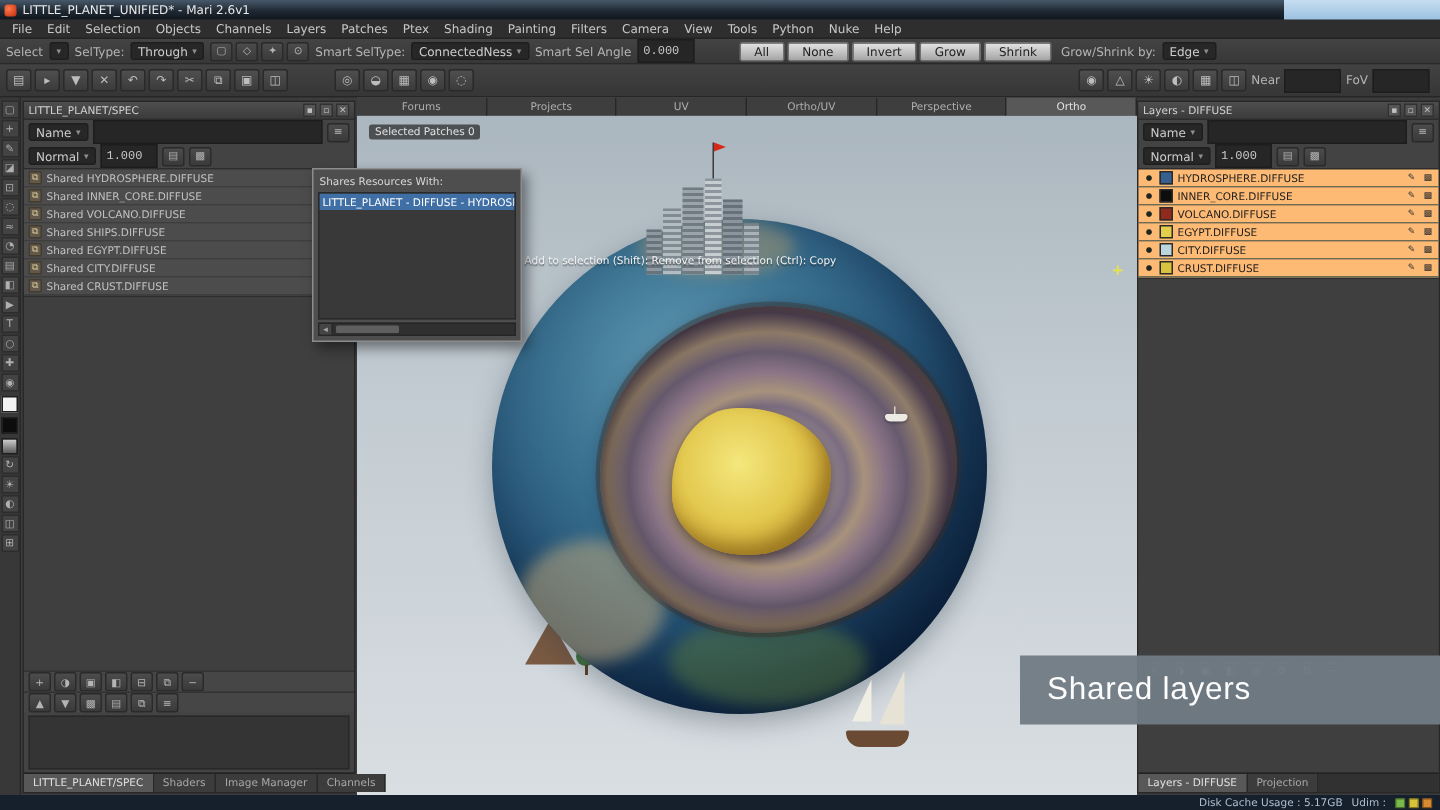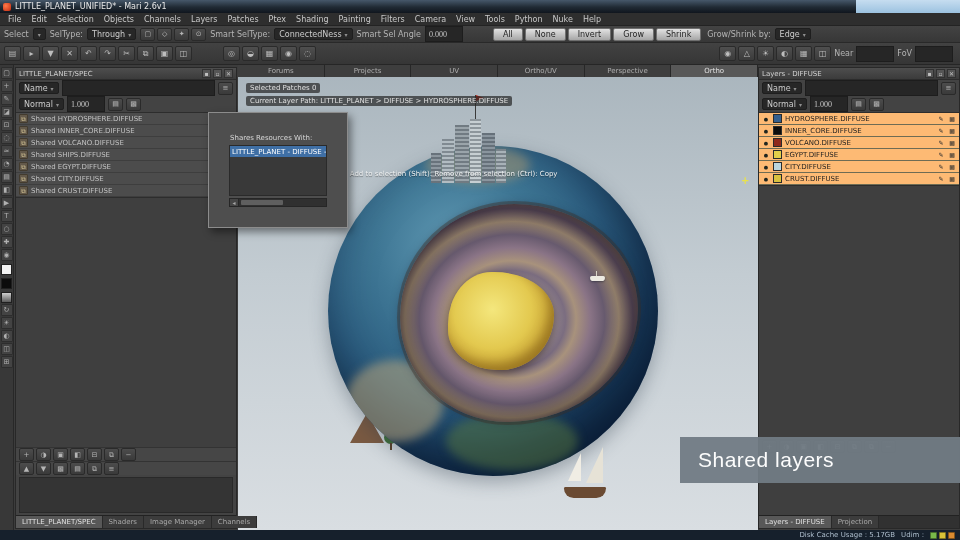--- a/index.html
+++ b/index.html
@@ -26,21 +26,21 @@
     background:linear-gradient(#434343,#373737);border-bottom:1px solid #292929;
     display:flex;align-items:center;gap:4px;padding:0 4px}
   .toolbar2{position:absolute;left:0;top:43px;width:960px;height:22px;z-index:11;
     background:linear-gradient(#424242,#363636);border-bottom:1px solid #262626;
     display:flex;align-items:center;gap:3px;padding:0 4px}
   .lbl{font-size:8px;color:#b4b4b4;white-space:nowrap}
   .dd{display:inline-flex;align-items:center;gap:3px;background:#272727;border:1px solid #1e1e1e;
     border-radius:2px;height:12px;padding:0 4px;font-size:8px;color:#cccccc;white-space:nowrap}
   .dd .arrow{font-size:6px;color:#8f8f8f}
   .field{background:#262626;border:1px solid #1d1d1d;color:#c8c8c8;font-size:8px;height:16px;
-    padding:0 3px;font-family:Liberation Serif, serif;outline:none}
+    padding:0 3px;font-family:Liberation Mono, monospace;outline:none}
   .num{width:38px}
   .push-btn{height:13px;padding:0 9px;font-size:8px;color:#1f1f1f;border:1px solid #6f6f6f;
     border-radius:2px;background:linear-gradient(#e2e2e2,#a6a6a6);margin-right:2px;font-family:inherit}
   .btn-group{display:flex;margin-left:26px}
   .tbtn{display:inline-flex;align-items:center;justify-content:center;width:17px;height:15px;
     background:linear-gradient(#4f4f4f,#3b3b3b);border:1px solid #2a2a2a;border-radius:2px;
     color:#bdbdbd;font-size:8px}
   .sbtn{display:inline-flex;align-items:center;justify-content:center;width:15px;height:13px;
     background:linear-gradient(#4c4c4c,#3a3a3a);border:1px solid #2a2a2a;border-radius:2px;
     color:#b5b5b5;font-size:7px}
@@ -154,21 +154,21 @@
   .tree.b{left:158px;top:358px;width:16px;height:16px;background:#4e7f3f}
   .tree.c{left:173px;top:368px;width:12px;height:12px;background:#3a6834}
   .trunk{position:absolute;width:2px;height:7px;background:#5a4028}
   .trunk.a{left:152px;top:378px}.trunk.b{left:166px;top:373px}.trunk.c{left:179px;top:379px}
   .mountain{position:absolute;left:112px;top:348px;width:0;height:0;
     border-left:17px solid transparent;border-right:17px solid transparent;border-bottom:30px solid #7a5a42}
 
   
   .dialog{position:absolute;left:208px;top:112px;width:140px;height:116px;background:#4e4e4e;
     border:1px solid #8c8c8c;box-shadow:3px 4px 8px rgba(0,0,0,.45);z-index:9;
-    display:flex;flex-direction:column;padding:20px}
+    display:flex;flex-direction:column;padding:3px}
   .dialog-title{font-size:7px;color:#d8d8d8;padding:1px 1px 3px 1px}
   .dialog-list{flex:1;background:#393939;border:1px solid #2a2a2a;overflow:hidden}
   .dialog-item{height:11px;display:flex;align-items:center;font-size:7px;color:#cfcfcf;padding:0 2px;
     white-space:nowrap;overflow:hidden}
   .dialog-item.active{background:#3f6fa5;color:#ffffff}
   .dialog-scrollbar{flex:0 0 9px;margin-top:2px;background:#303030;border:1px solid #262626;
     display:flex;align-items:center}
   .sb-btn{width:9px;height:100%;display:flex;align-items:center;justify-content:center;font-size:6px;
     color:#a8a8a8;background:#454545;border-right:1px solid #262626}
   .sb-thumb{width:42px;height:5px;background:#5f5f5f;margin-left:2px;border-radius:1px}
@@ -465,21 +465,20 @@
     <div class="vp-tabs">
 
     <span class="vtab">Forums</span>
         <span class="vtab">Projects</span>
         <span class="vtab">UV</span>
         <span class="vtab">Ortho/UV</span>
         <span class="vtab">Perspective</span>
         <span class="vtab active">Ortho</span>
       </div>
     <div class="overlay ov-patches">Selected Patches 0</div>
-    <div class="overlay ov-path">Current Layer Path: LITTLE_PLANET &gt; DIFFUSE &gt; HYDROSPHERE.DIFFUSE</div>
     <div class="overlay ov-hint">(Shift)+(Ctrl): Add to selection   (Shift): Remove from selection   (Ctrl): Copy</div>
     <span class="crosshair">+</span>
   </div>
 
   <div class="dialog">
     <div class="dialog-title">Shares Resources With:</div>
     <div class="dialog-list">
 
     <div class="dialog-item active">LITTLE_PLANET - DIFFUSE - HYDROSPHERE.DI</div>
       </div>

